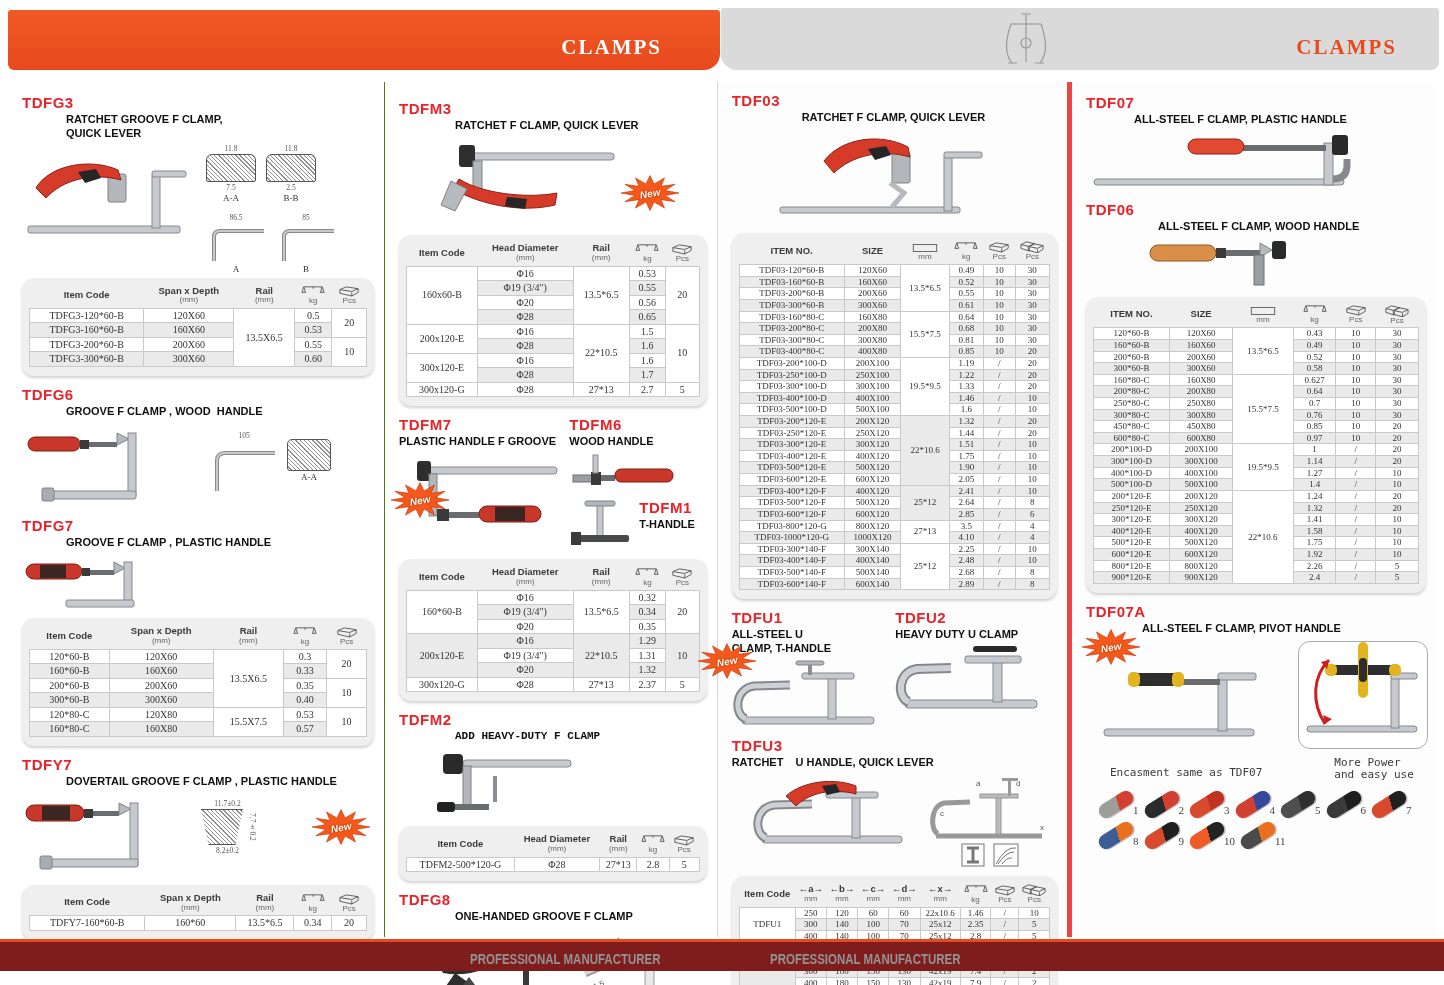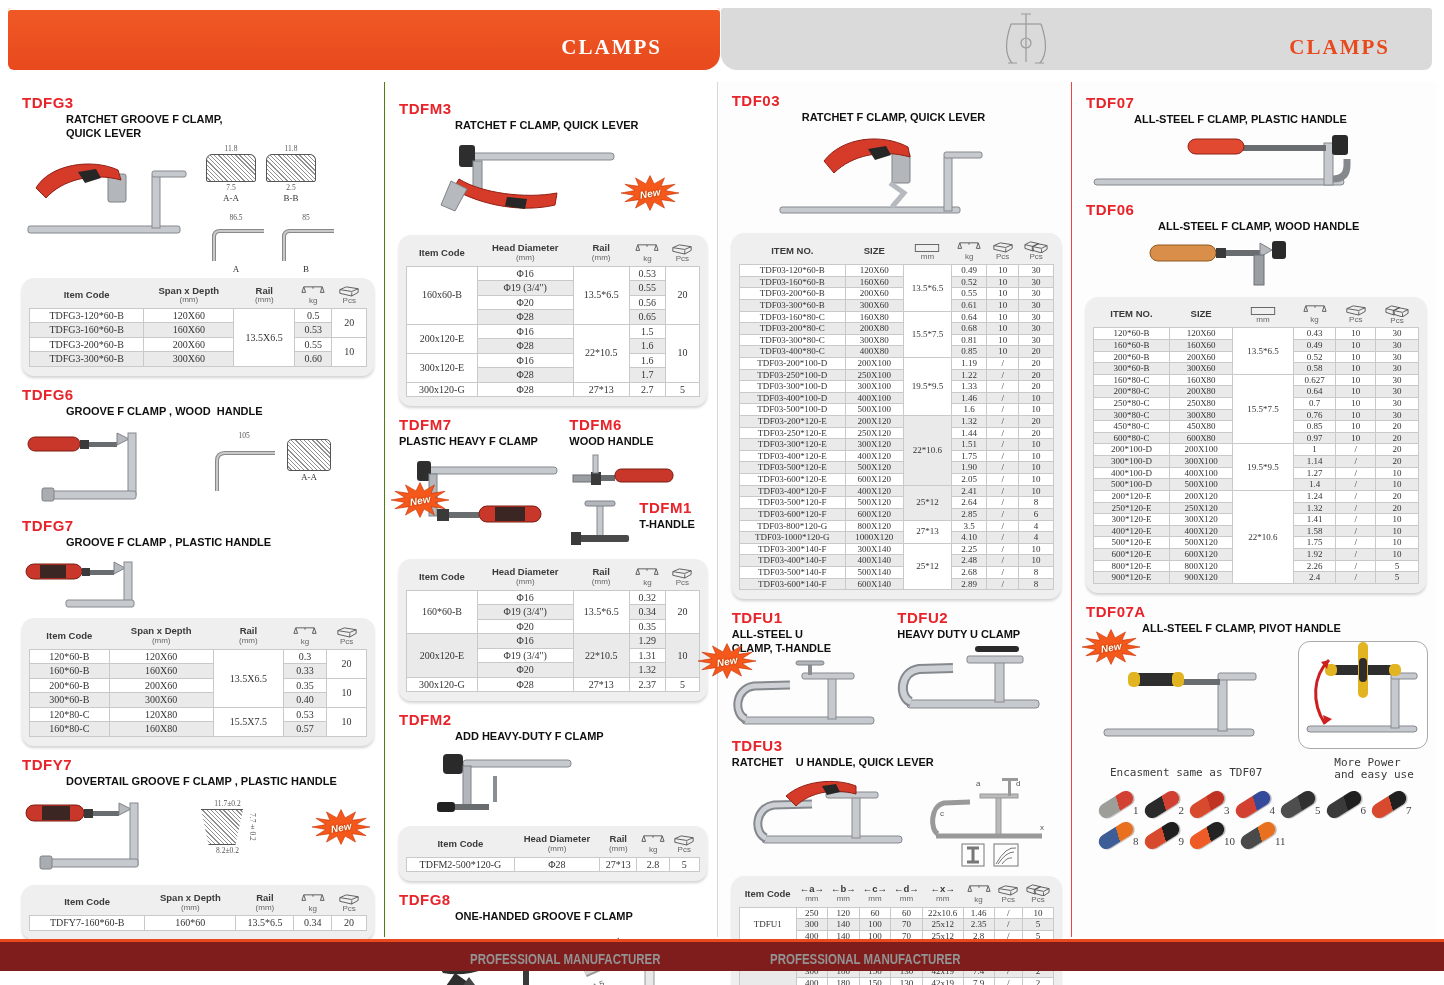--- a/index.html
+++ b/index.html
@@ -1,20 +1,20 @@
 <!DOCTYPE html>
 <html><head>
 <meta charset="utf-8">
 <style>
   html,body{margin:0;padding:0;}
   body{width:1444px;height:985px;position:relative;background:#ffffff;
        font-family:"Liberation Sans",sans-serif;overflow:hidden;color:#222;}
 
   
-  .hdr{position:absolute;top:8px;left:8px;right:12px;height:64px;}
+  .hdr{position:absolute;top:8px;left:8px;right:5px;height:64px;}
   .hdr-left{position:absolute;left:0;top:0;width:712px;height:62px;
     background:linear-gradient(#f05a25,#e8491d);border-radius:3px 3px 16px 6px;
     box-shadow:0 2px 0 #fff inset;}
   .hdr-left .ht{position:absolute;right:58px;bottom:10px;color:#fff;
     font-family:"Liberation Serif",serif;font-weight:bold;font-size:21px;letter-spacing:2px;}
   .hdr-right{position:absolute;left:713px;right:0;top:0;height:62px;background:#dadada;
     border-radius:3px 3px 8px 16px;}
   .hdr-right .ht{position:absolute;right:42px;bottom:10px;color:#e8491d;
     font-family:"Liberation Serif",serif;font-weight:bold;font-size:21px;letter-spacing:2px;}
   .hdr-right svg{position:absolute;left:270px;top:2px;}
@@ -25,21 +25,21 @@
   .ftr .band{height:29px;background:#7f1d1d;position:relative;}
   .ftr .band span{position:absolute;top:9px;font-size:14px;font-weight:bold;color:#939393;
     transform:scaleX(.82);transform-origin:left;letter-spacing:0px;}
   .ftr .f1{left:470px;} .ftr .f2{left:770px;}
 
   
   .main{position:absolute;top:82px;left:8px;right:8px;bottom:48px;display:flex;}
   .col{box-sizing:border-box;padding:4px 8px 0 14px;}
   .c1{width:380px;border-right:1px solid #4d7c0f;}
   .c2{width:338px;border-right:1px solid #d8d8d8;}
-  .c3{width:360px;border-right:1px solid #ef4444;background:#fdfdfd;}
+  .c3{width:360px;border-right:5px solid #ef4444;background:#fdfdfd;}
   .c4{flex:1;background:#fdfdfd;}
 
   .code{color:#e8232a;font-weight:bold;font-size:15px;letter-spacing:.5px;}
   .title{font-weight:bold;font-size:11px;color:#101010;margin:1px 0 3px 44px;white-space:pre-wrap;line-height:1.3;}
   .title.nol{margin-left:0;}
   .prow{display:flex;align-items:flex-start;position:relative;}
   .photo{position:relative;flex:0 0 auto;}
 
   
   .tblbox{background:#efefef;border-radius:12px;padding:5px 7px 9px;box-shadow:0 2px 3px rgba(0,0,0,.18);
@@ -474,21 +474,21 @@
                 <td>5</td>
               </tr>
             </tbody>
           </table>
         </div>
     </div>
 
     <div class="prow" style="margin-top:8px;">
       <div style="width:55%;">
         <div class="code">TDFM7</div>
-        <div class="title nol">PLASTIC HEAVY F CLAMP</div>
+        <div class="title nol">PLASTIC HANDLE F GROOVE</div>
         <div class="photo">
           <svg width="170" height="96" viewBox="0 0 170 96">
             <rect x="28" y="16" width="130" height="7" rx="3" fill="#c6c9cd" stroke="#85898e"></rect>
             <rect x="18" y="10" width="14" height="20" rx="3" fill="#2e2e2e"></rect>
             <rect x="30" y="23" width="8" height="42" fill="#b3b6ba" stroke="#7f8387"></rect>
             <rect x="38" y="58" width="12" height="12" fill="#3a3a3a"></rect>
             <rect x="50" y="61" width="30" height="6" fill="#6a6d70"></rect>
             <rect x="80" y="55" width="62" height="16" rx="8" fill="#c8372a" stroke="#7d1d13"></rect>
             <path d="M96 56h30v14H96z" fill="#232323" opacity=".85"></path>
           </svg>
@@ -589,21 +589,21 @@
               <td>27*13</td>
               <td>2.37</td>
               <td>5</td>
             </tr>
           </tbody>
         </table>
       </div>
 
     <div style="margin-top:6px;">
       <div class="code">TDFM2</div>
-      <div class="title" style="margin-left:56px;">ADD HEAVY-DUTY F CLAMP</div>
+      <div class="title" style="margin-left:56px;font-family:Liberation Mono, monospace;">ADD HEAVY-DUTY F CLAMP</div>
       <div class="photo" style="margin-left:30px;">
         <svg width="150" height="72" viewBox="0 0 150 72">
           <rect x="34" y="14" width="108" height="7" rx="3" fill="#c6c9cd" stroke="#85898e"></rect>
           <rect x="14" y="8" width="20" height="20" rx="4" fill="#2a2a2a"></rect>
           <rect x="34" y="20" width="8" height="40" fill="#b3b6ba" stroke="#7f8387"></rect>
           <rect x="64" y="30" width="4" height="26" fill="#8a8d91"></rect>
           <rect x="8" y="56" width="18" height="10" rx="3" fill="#222"></rect>
           <rect x="26" y="58" width="34" height="6" fill="#6a6d70"></rect>
         </svg>
       </div>

